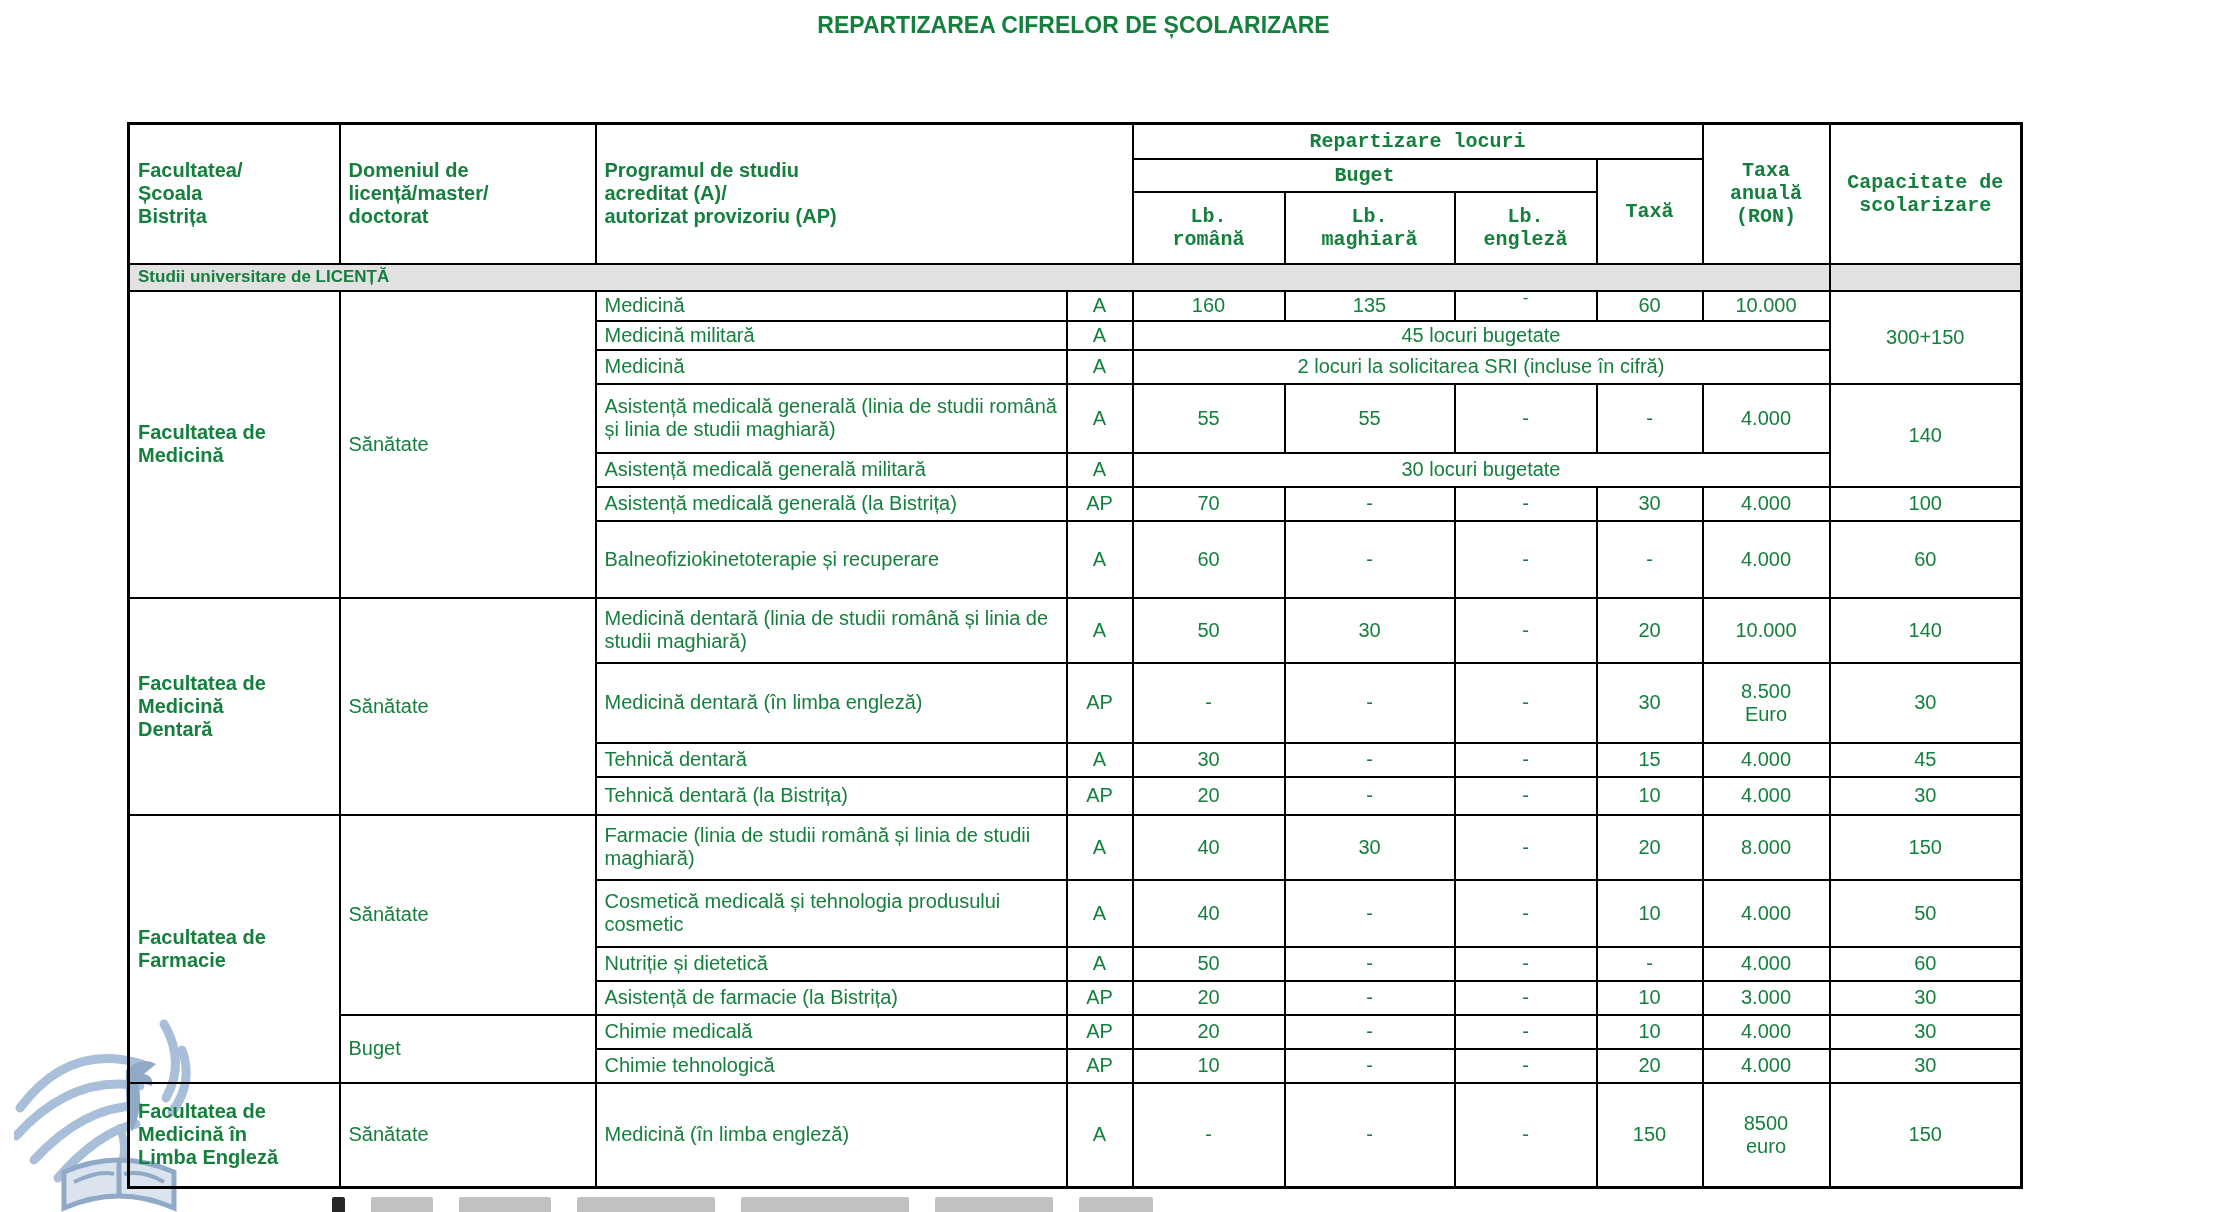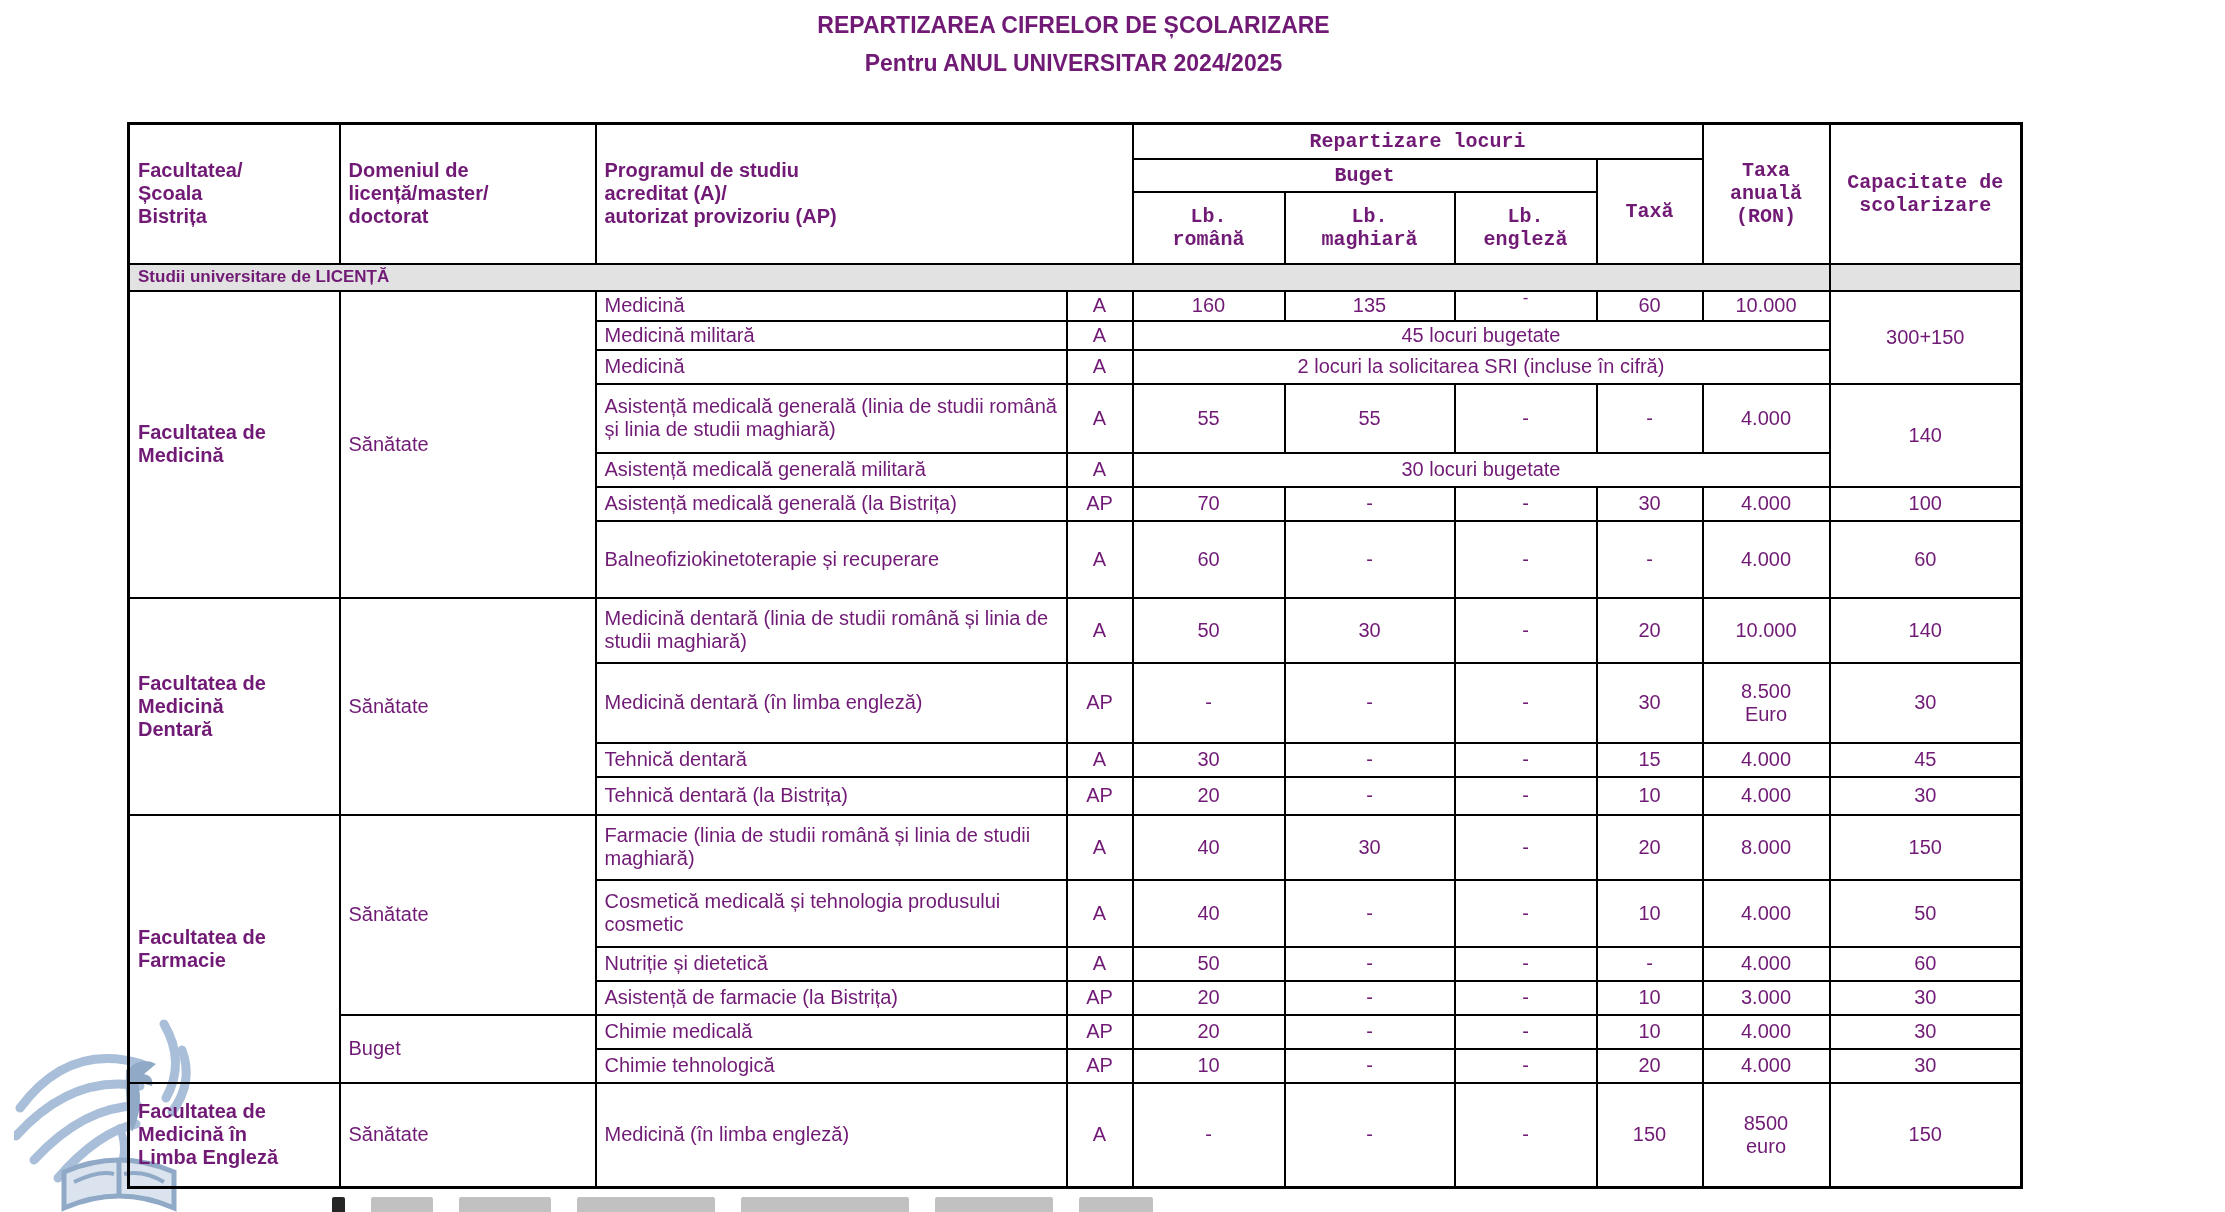--- a/index.html
+++ b/index.html
@@ -2,21 +2,21 @@
 <html style="--header-bg: #cdd9e3; --section-bg: #e2e2e2;"><head>
 <meta charset="utf-8">
 <style>
   html,body{margin:0;padding:0;}
   .page{
     position:relative;
     width:2225px;height:1212px;
     background:#ffffff;
     overflow:hidden;
     font-family:"Liberation Sans", sans-serif;
-    color:#701a75;
+    color:#15803d;
   }
   .title-wrap{
     position:absolute;left:127px;top:6px;width:1893px;
     text-align:center;font-weight:bold;font-size:23px;line-height:38px;
     z-index:2;
   }
   .logo{position:absolute;left:14px;top:990px;z-index:0;}
   table.alloc{
     position:absolute;left:127px;top:122px;z-index:1;
     border-collapse:collapse;table-layout:fixed;
@@ -70,21 +70,20 @@
     <path d="M106,138 q8,22 0,40" stroke="#a9bed8" stroke-width="8" fill="none" stroke-linecap="round"></path>
     <g>
       <path d="M50,182 Q105,158 160,182 L160,218 Q105,194 50,218 Z" fill="#dbe4ee" stroke="#8fa9c7" stroke-width="5"></path>
       <path d="M105,168 L105,206" stroke="#8fa9c7" stroke-width="5"></path>
       <path d="M60,192 Q85,180 100,184 M110,184 Q130,180 150,192" stroke="#8fa9c7" stroke-width="4" fill="none"></path>
     </g>
   </svg>
 
   <div class="title-wrap">
     <div>REPARTIZAREA CIFRELOR DE ȘCOLARIZARE</div>
-    <div>Pentru ANUL UNIVERSITAR 2024/2025</div>
   </div>
 
   <table class="alloc">
     <colgroup>
       <col style="width:211px">
         <col style="width:256px">
         <col style="width:471px">
       <col style="width:66px">
         <col style="width:152px">
         <col style="width:170px">

